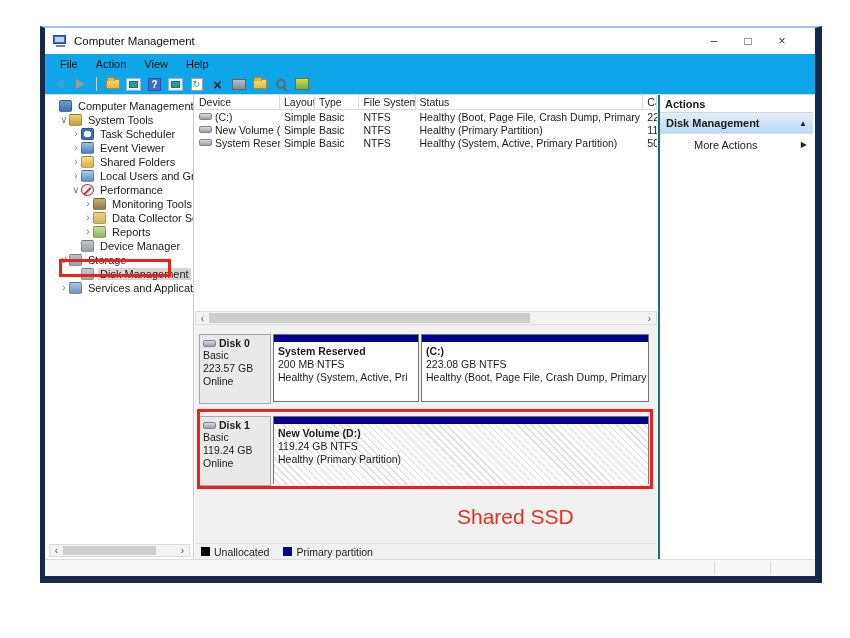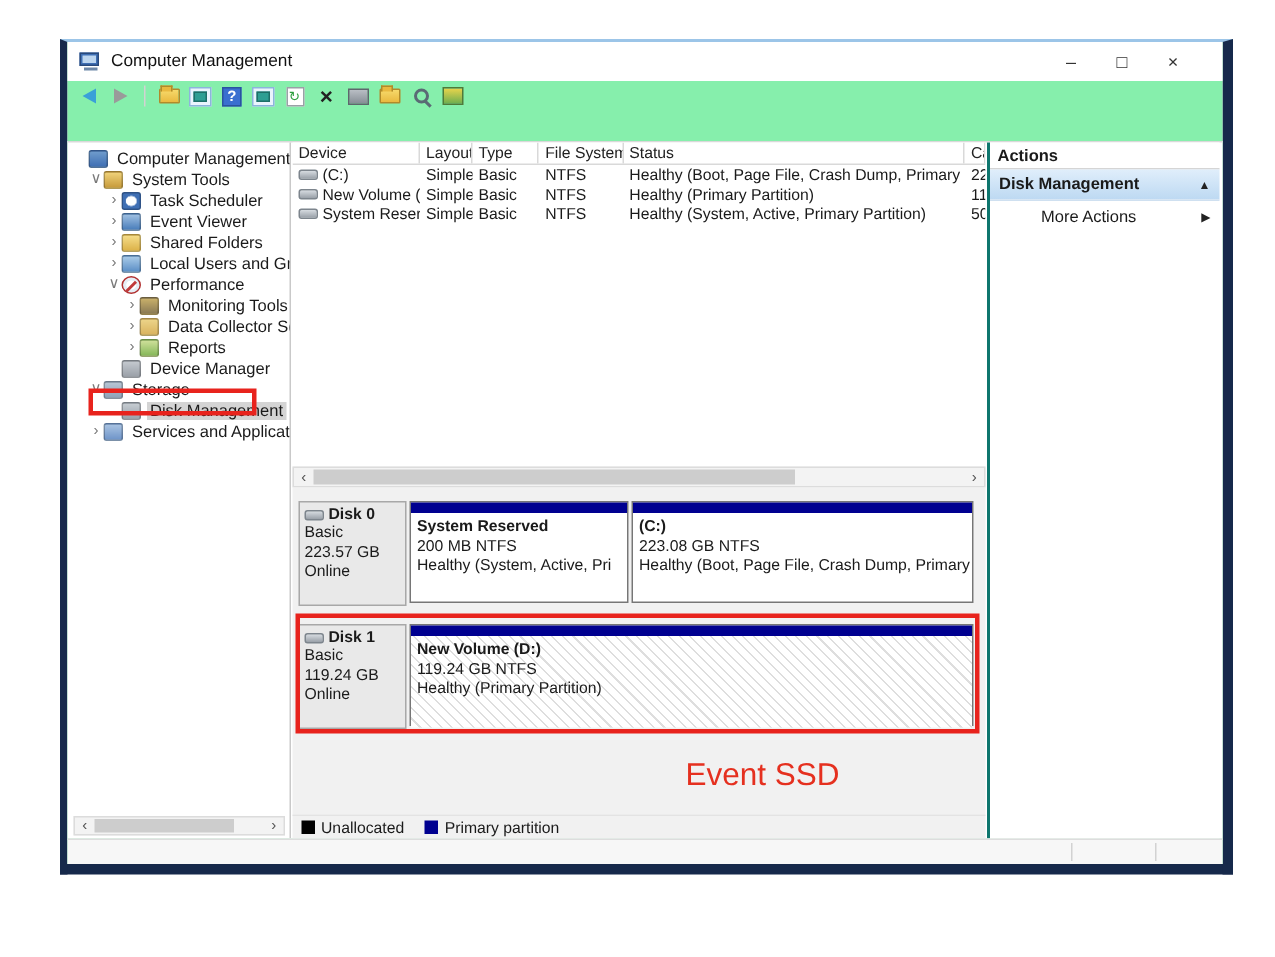--- a/index.html
+++ b/index.html
@@ -4,21 +4,21 @@
 <style>
   * { margin:0; padding:0; box-sizing:border-box; }
   html,body { background:#fff; }
   body { width:850px; height:638px; position:relative; overflow:hidden;
          font-family:"Liberation Sans","DejaVu Sans",sans-serif; font-size:11px; color:#1a1a1a; }
 
   
   .window-frame { position:absolute; left:40px; top:26px; width:782px; height:557px;
     border-left:5px solid #16294b; border-right:7px solid #16294b; border-bottom:7px solid #16294b;
     border-top:2px solid #9cc5e8; background:#fff; }
-  .window { position:relative; width:770px; height:548px; background:#86efac; }
+  .window { position:relative; width:770px; height:548px; background:#0ea5e9; }
 
   
   .titlebar { height:26px; display:flex; align-items:center; padding-left:8px; background:#fff; }
   .app-icon { width:15px; height:13px; position:relative; margin-right:6px; flex:none; }
   .app-icon .scr { position:absolute; left:0; top:0; width:13px; height:9px; background:#3f6fb4; border:1px solid #28497c; }
   .app-icon .scr i { display:block; margin:1px; height:5px; background:#bcd5ef; }
   .app-icon .base { position:absolute; left:3px; top:10px; width:9px; height:2px; background:#6d87a8; }
   .title-text { font-size:11.5px; color:#111; }
   .win-controls { margin-left:auto; margin-right:16px; display:flex; }
   .win-btn { width:34px; height:24px; display:flex; align-items:center; justify-content:center;
@@ -146,20 +146,26 @@
           <span class="base"></span>
         </span>
     <span class="title-text">Computer Management</span>
     <span class="win-controls">
       <span class="win-btn">–</span>
       <span class="win-btn">□</span>
       <span class="win-btn">×</span>
     </span>
   </div>
 
+  <div class="menubar">
+    <span class="menu-item">File</span>
+    <span class="menu-item">Action</span>
+    <span class="menu-item">View</span>
+    <span class="menu-item">Help</span>
+  </div>
 
   <div class="toolbar">
     <span class="tbtn">
           <span class="arrL"></span>
         </span>
     <span class="tbtn">
           <span class="arrR"></span>
         </span>
     <span class="tsep"></span>
     <span class="tbtn">
@@ -391,21 +397,21 @@
                   <div class="part-title">New Volume (D:)</div>
                   <div>119.24 GB NTFS</div>
                   <div>Healthy (Primary Partition)</div>
                 </div>
               </div>
             </div>
           </div>
         </div>
 
         <div class="disk1-anno"></div>
-        <div class="format-label">Event SSD</div>
+        <div class="format-label">Shared SSD</div>
       </div>
 
       <div class="legend">
         <span class="legend-item">
           <span class="lg-swatch" style="background:#000000"></span>
           <span>Unallocated</span>
         </span>
         <span class="legend-item">
           <span class="lg-swatch" style="background:#000090"></span>
           <span>Primary partition</span>

